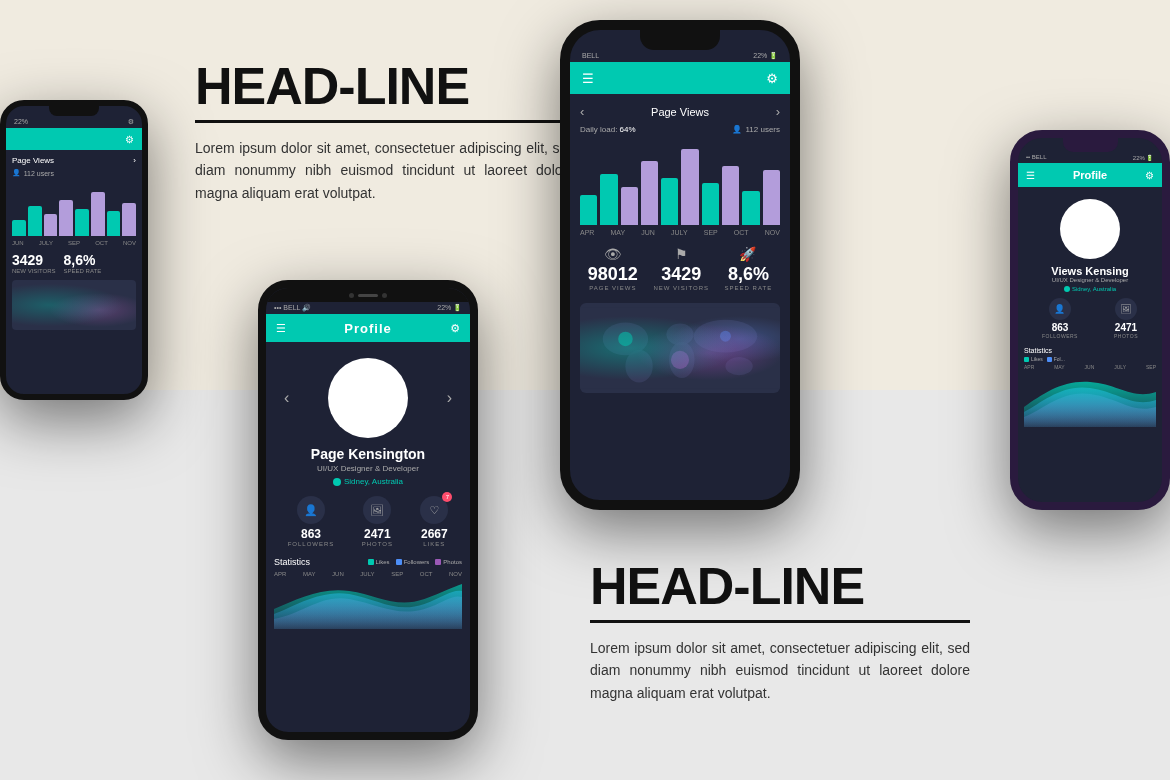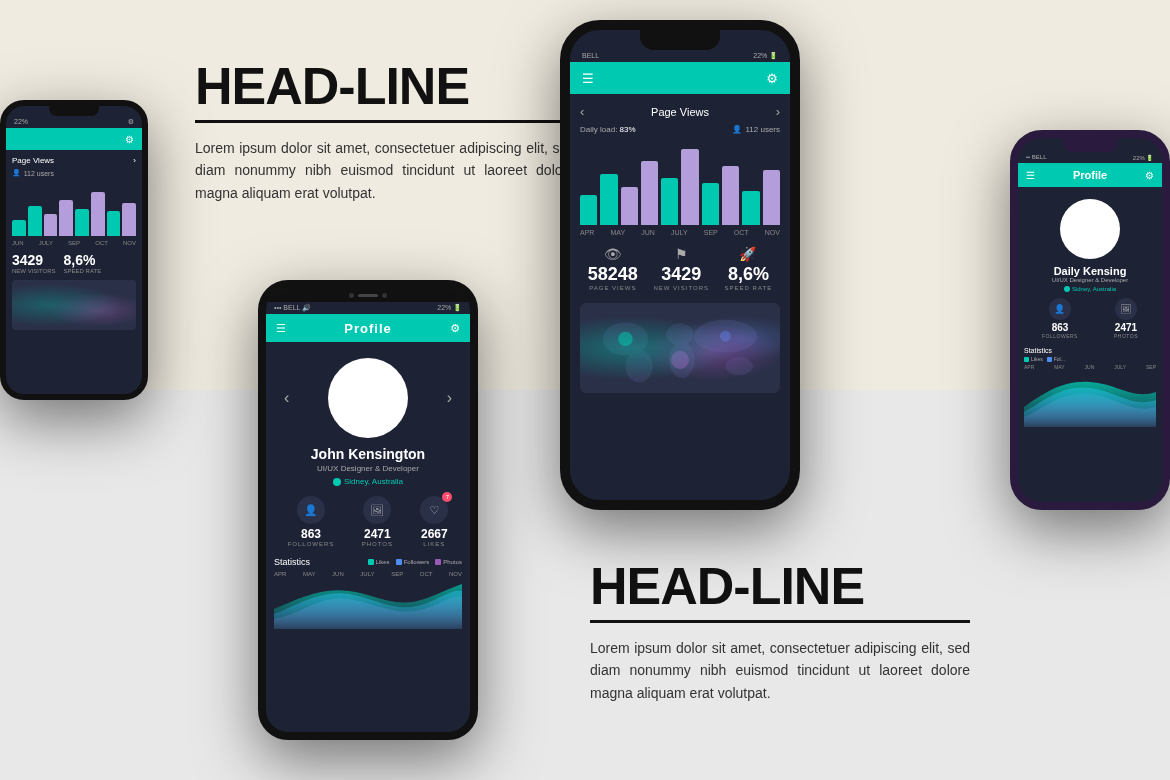--- a/index.html
+++ b/index.html
@@ -633,21 +633,21 @@
     <span class="icon">☰</span>
     <span class="title">Profile</span>
     <span class="icon">⚙</span>
   </div>
   <div class="phone2-body">
     <div class="profile-avatar-wrap">
       <span class="profile-nav">‹</span>
       <div class="profile-avatar"></div>
       <span class="profile-nav-right">›</span>
     </div>
-    <div class="profile-name">John Kensington</div>
+    <div class="profile-name">Page Kensington</div>
     <div class="profile-role">UI/UX Designer &amp; Developer</div>
     <div class="profile-location">
       <div class="loc-dot"></div>
       <span>Sidney, Australia</span>
     </div>
     <div class="profile-stats">
       <div class="profile-stat">
         <div class="icon-circle">👤</div>
         <div class="val" style="font-size:12px;font-weight:bold;color:#fff;">863</div>
         <div class="lbl" style="font-size:6px;color:#888;">FOLLOWERS</div>
@@ -727,21 +727,21 @@
     <span class="icon">⚙</span>
   </div>
   <div class="phone3-content">
     <div class="ph3-page-nav">
       <span class="nav-arr">‹</span>
       <span>Page Views</span>
       <span class="nav-arr">›</span>
     </div>
     <div class="ph3-daily">
       <div class="info">
-        Daily load: <span>83%</span>
+        Daily load: <span>64%</span>
       </div>
       <div class="users">
         <span>👤</span>
         <span>112 users</span>
       </div>
     </div>
     <div class="bar-chart-lg">
       <div class="bar" style="height:35%;background:#00c9b1"></div>
       <div class="bar" style="height:60%;background:#00c9b1"></div>
       <div class="bar" style="height:45%;background:#b39ddb"></div>
@@ -758,21 +758,21 @@
       <span>MAY</span>
       <span>JUN</span>
       <span>JULY</span>
       <span>SEP</span>
       <span>OCT</span>
       <span>NOV</span>
     </div>
     <div class="ph3-big-stats">
       <div class="ph3-big-stat">
         <div class="icon">👁</div>
-        <div class="val">58248</div>
+        <div class="val">98012</div>
         <div class="lbl" style="font-size:6px;color:#888;letter-spacing:1px;">PAGE VIEWS</div>
       </div>
       <div class="ph3-big-stat">
         <div class="icon">⚑</div>
         <div class="val">3429</div>
         <div class="lbl" style="font-size:6px;color:#888;letter-spacing:1px;">NEW VISITORS</div>
       </div>
       <div class="ph3-big-stat">
         <div class="icon">🚀</div>
         <div class="val">8,6%</div>
@@ -811,21 +811,21 @@
     <span>22% 🔋</span>
   </div>
   <div class="phone4-header">
     <span class="icon">☰</span>
     <span class="title">Profile</span>
     <span class="icon">⚙</span>
   </div>
   <div class="phone4-body">
 
     <div class="ph4-avatar"></div>
-    <div class="ph4-name">Daily Kensing</div>
+    <div class="ph4-name">Views Kensing</div>
     <div class="ph4-role">UI/UX Designer &amp; Developer</div>
     <div class="ph4-loc">
       <div class="dot"></div>
       <span>Sidney, Australia</span>
     </div>
     <div class="ph4-stats">
       <div class="ph4-stat">
         <div class="ic">👤</div>
         <div class="val">863</div>
         <div class="lbl">FOLLOWERS</div>

